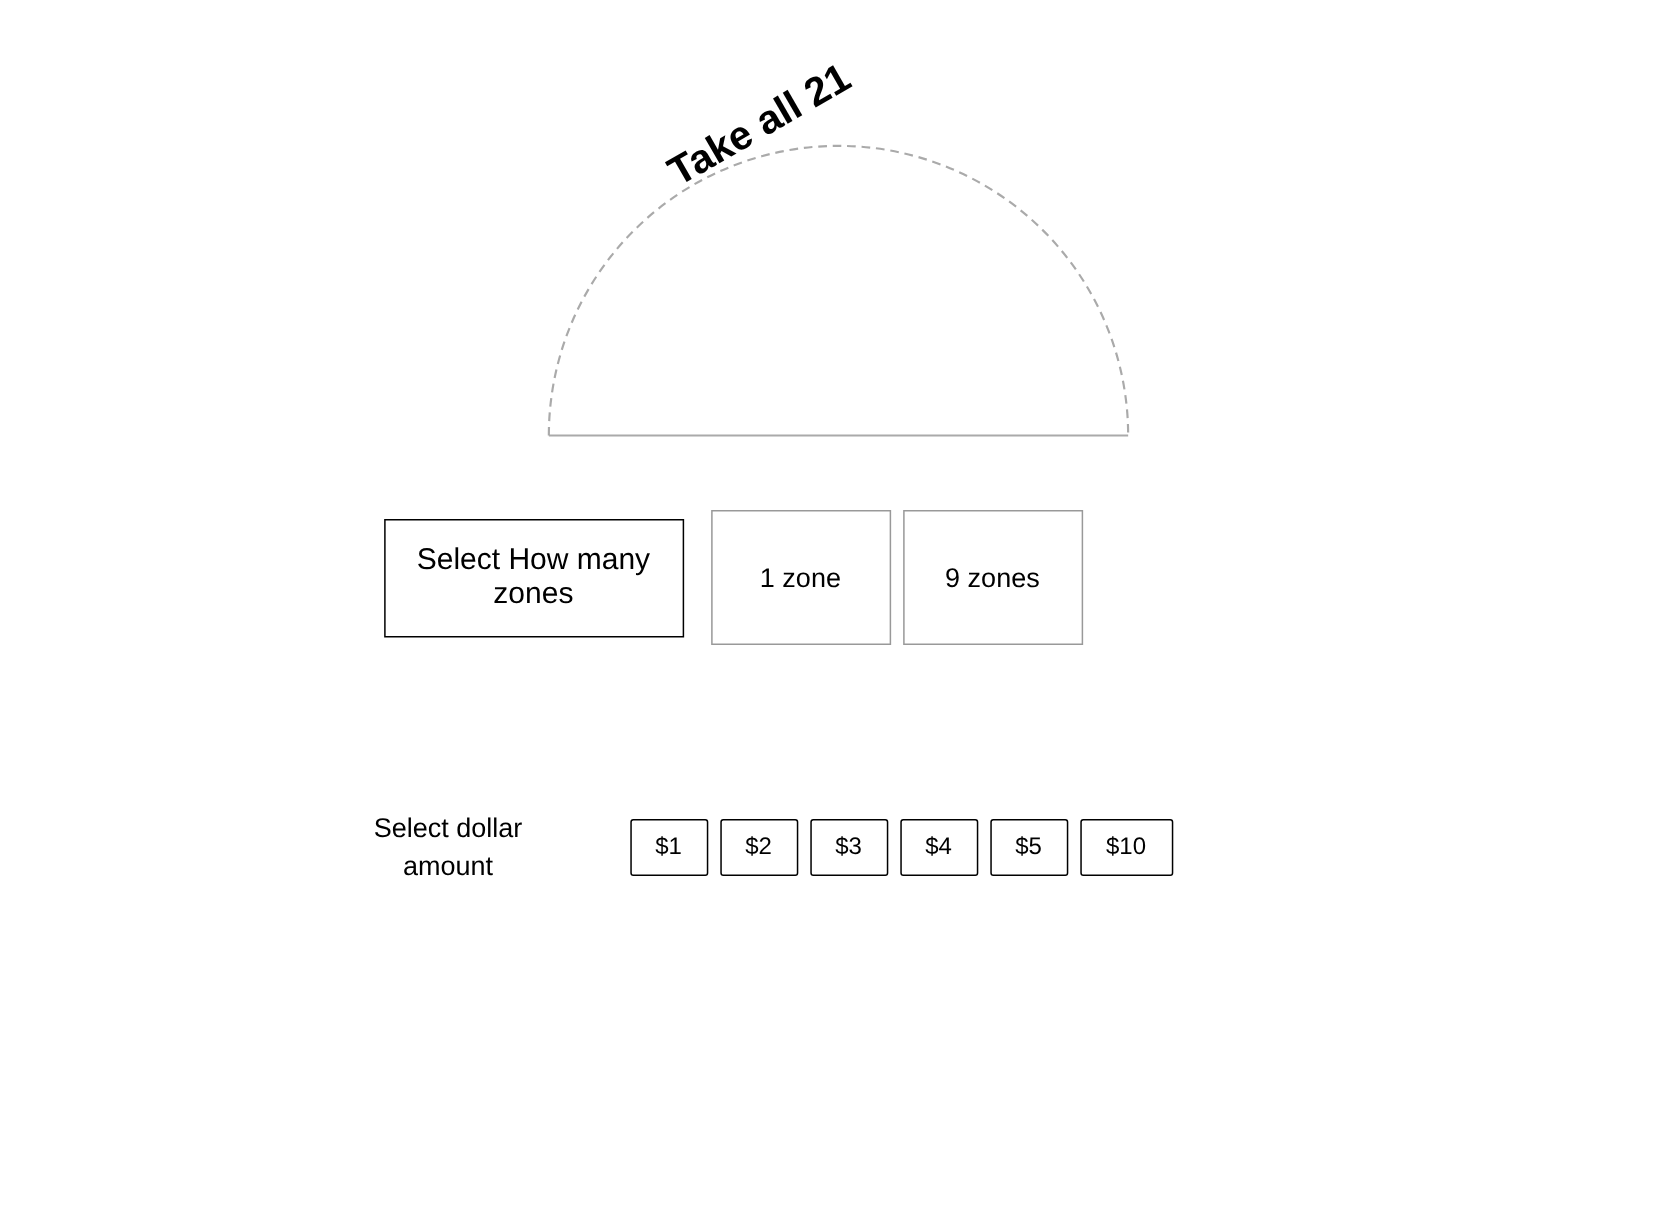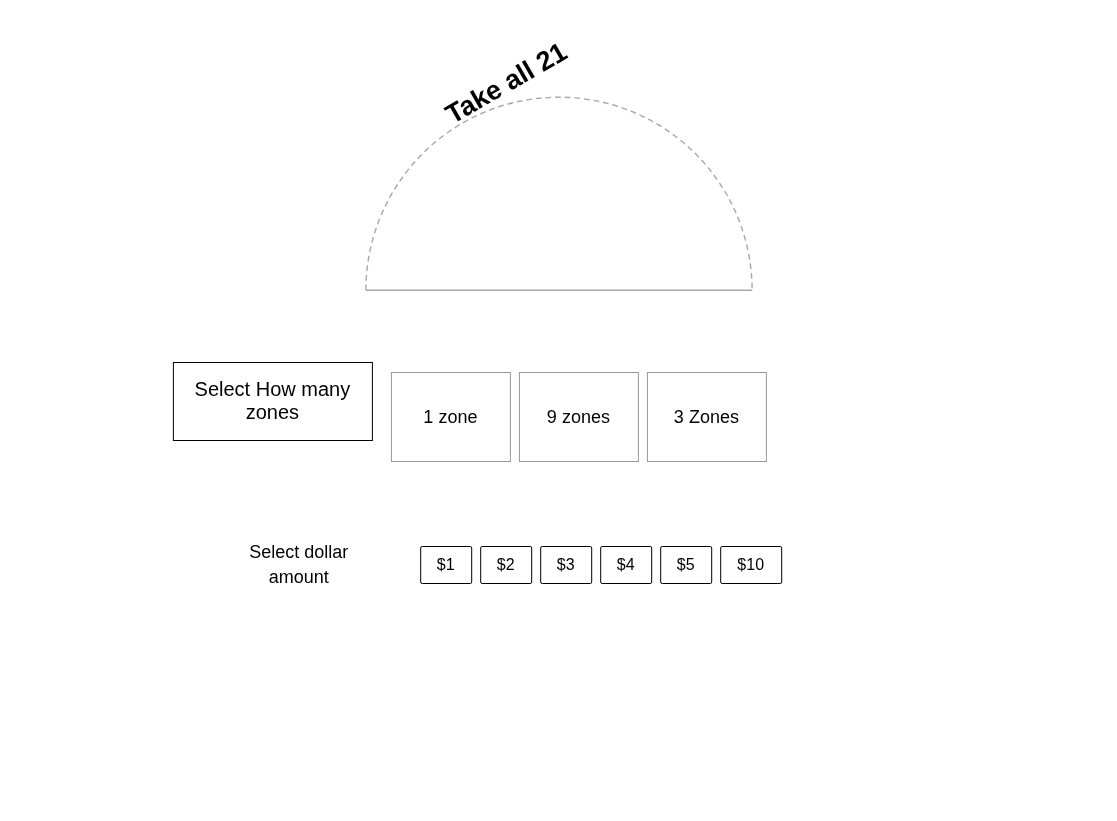--- a/index.html
+++ b/index.html
@@ -66,21 +66,20 @@
       text-align: center;
       font-size: 20px;
       font-weight: normal;
       padding: 10px;
     }
 
     .zone-options {
       display: flex;
       margin-left: 10px;
       gap: 0;
-      margin-top: 32px;
     }
 
     .zone-btn {
       border: 1px solid #999;
       width: 120px;
       height: 90px;
       display: flex;
       align-items: center;
       justify-content: center;
       font-size: 18px;
@@ -151,23 +150,20 @@
     <div class="zones-label-box">
       <span>Select How many zones</span>
     </div>
     <div class="zone-options">
       <div class="zone-btn">
         <span>1 zone</span>
       </div>
       <div class="zone-btn">
         <span>9 zones</span>
       </div>
-      <div class="zone-btn">
-        <span>3 Zones</span>
-      </div>
     </div>
   </div>
 
   <div class="dollar-section">
     <div class="dollar-label">
       <span>Select dollar amount</span>
     </div>
     <div class="dollar-options">
       <div class="dollar-btn">
         <span>$1</span>

